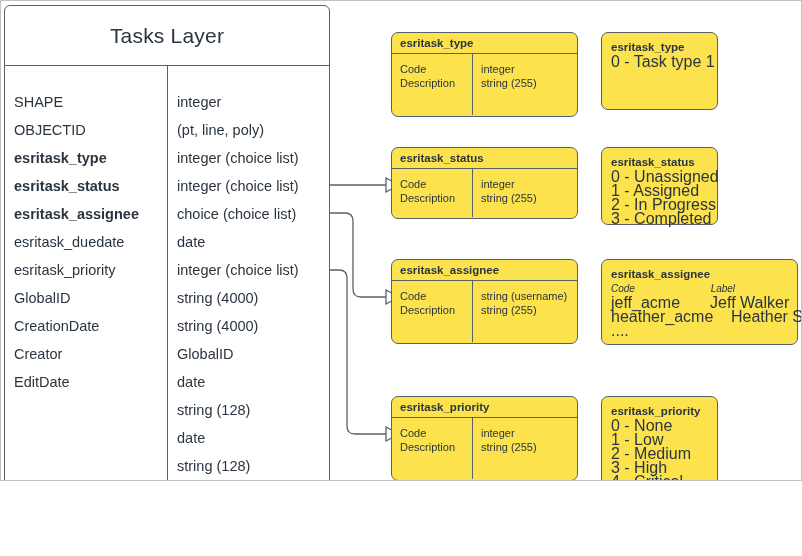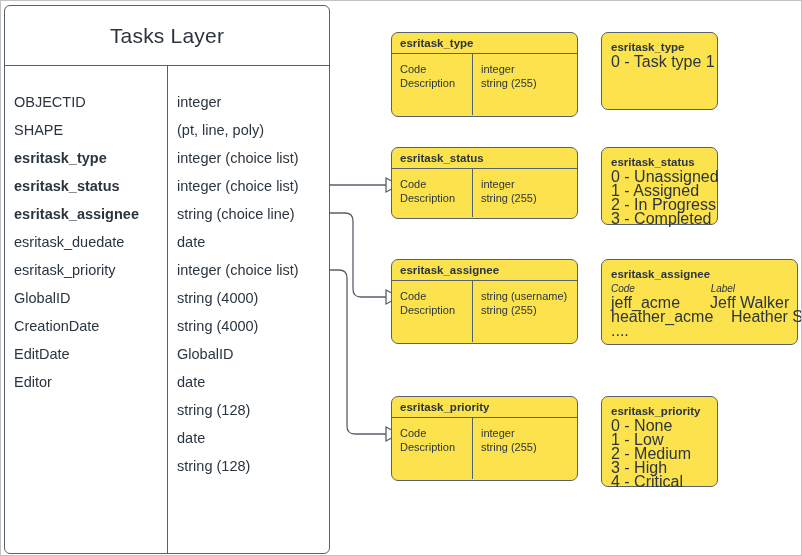--- a/index.html
+++ b/index.html
@@ -7,21 +7,21 @@
     margin: 0; padding: 0;
     background: #ffffff;
   }
   body {
     font-family: "Liberation Sans", sans-serif;
     color: #26323d;
   }
   #canvas {
     position: relative;
     width: 802px;
-    height: 556px;
+    height: 481px;
     background: #ffffff;
     border: 1px solid #c2c2c2;
     overflow: hidden;
   }
 
   
   .layer-table {
     position: absolute;
     left: 3px; top: 4px;
     width: 326px; height: 549px;
@@ -150,38 +150,38 @@
 </style>
 </head>
 <body>
 
 <div id="canvas">
 
   <div class="layer-table">
     <div class="layer-title">Tasks Layer</div>
     <div class="layer-body">
       <div class="layer-col-left">
+        <div class="fld">SHAPE</div>
         <div class="fld">OBJECTID</div>
-        <div class="fld">SHAPE</div>
         <div class="fld bold">esritask_type</div>
         <div class="fld bold">esritask_status</div>
         <div class="fld bold">esritask_assignee</div>
         <div class="fld">esritask_duedate</div>
         <div class="fld">esritask_priority</div>
         <div class="fld">GlobalID</div>
         <div class="fld">CreationDate</div>
+        <div class="fld">Creator</div>
         <div class="fld">EditDate</div>
-        <div class="fld">Editor</div>
       </div>
       <div class="layer-col-right">
         <div class="fld">integer</div>
         <div class="fld">(pt, line, poly)</div>
         <div class="fld">integer (choice list)</div>
         <div class="fld">integer (choice list)</div>
-        <div class="fld">string (choice line)</div>
+        <div class="fld">choice (choice list)</div>
         <div class="fld">date</div>
         <div class="fld">integer (choice list)</div>
         <div class="fld">string (4000)</div>
         <div class="fld">string (4000)</div>
         <div class="fld">GlobalID</div>
         <div class="fld">date</div>
         <div class="fld">string (128)</div>
         <div class="fld">date</div>
         <div class="fld">string (128)</div>
       </div>

